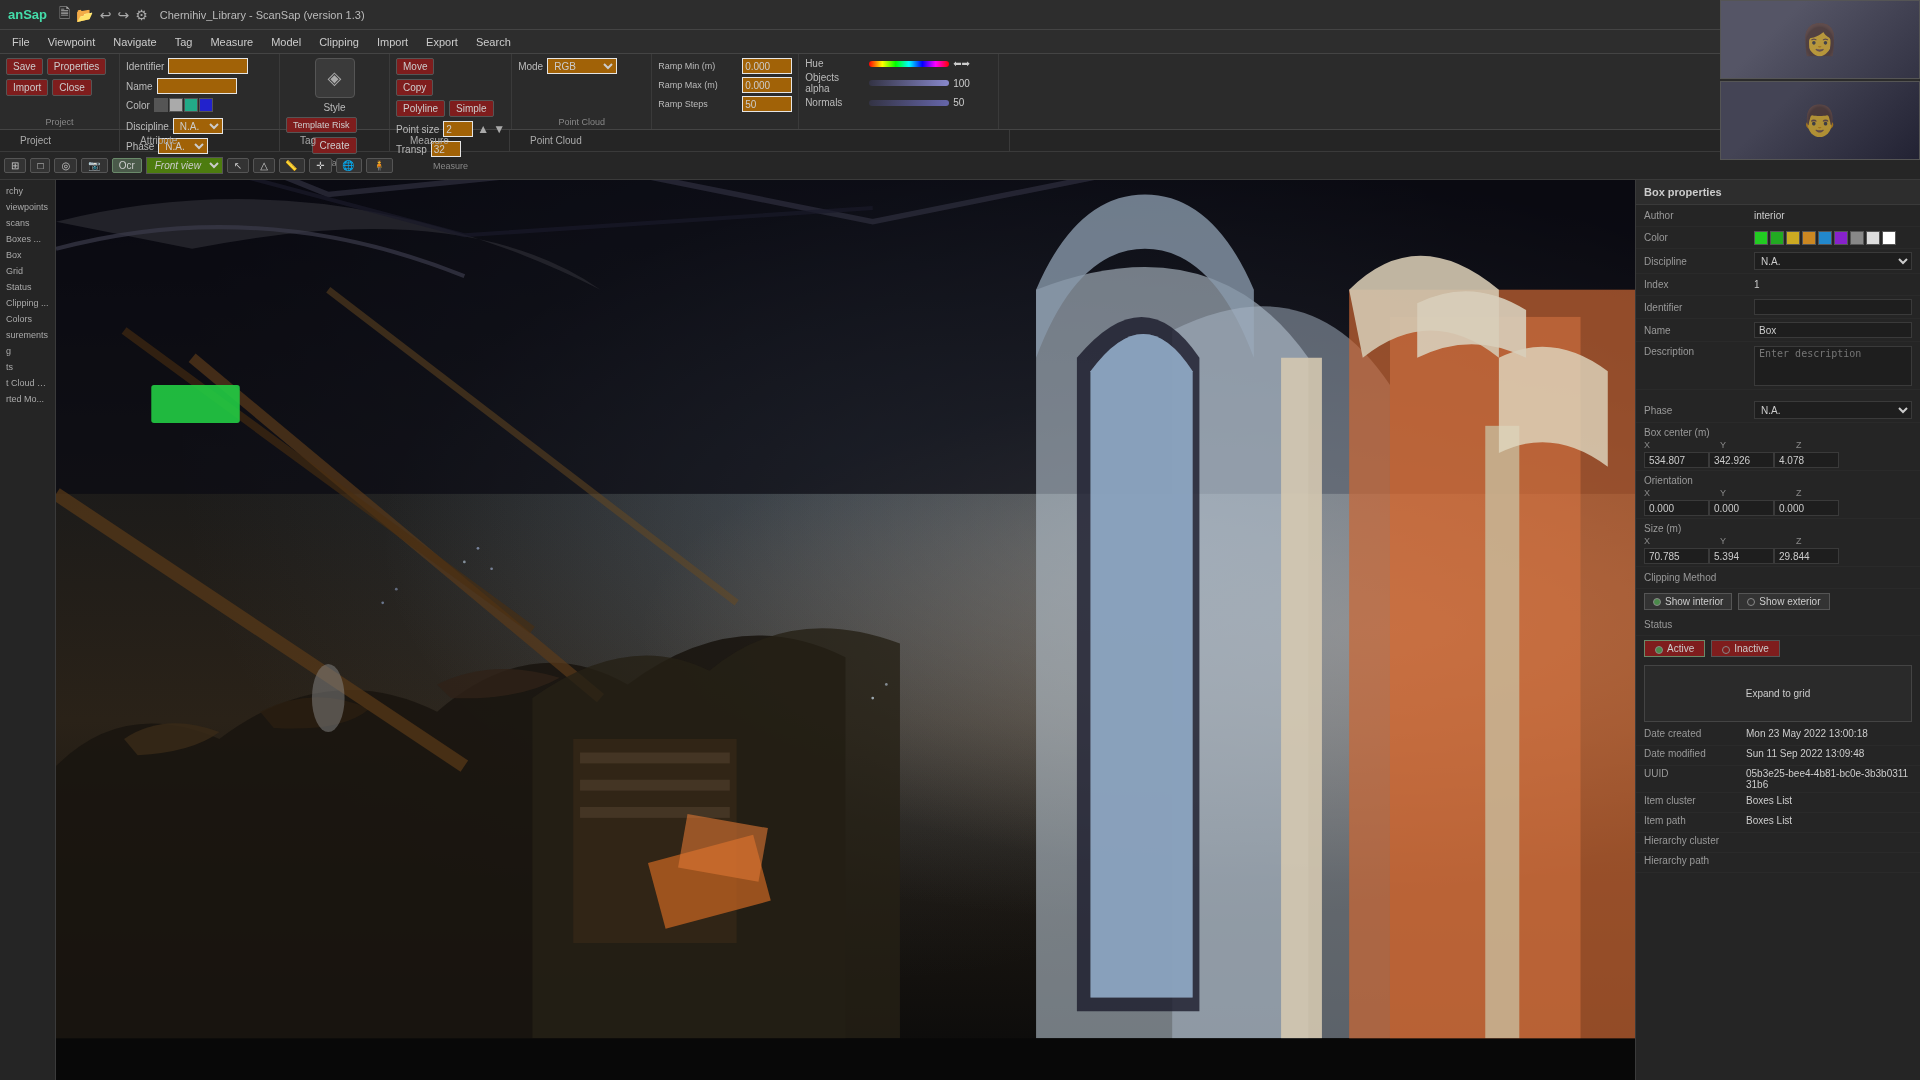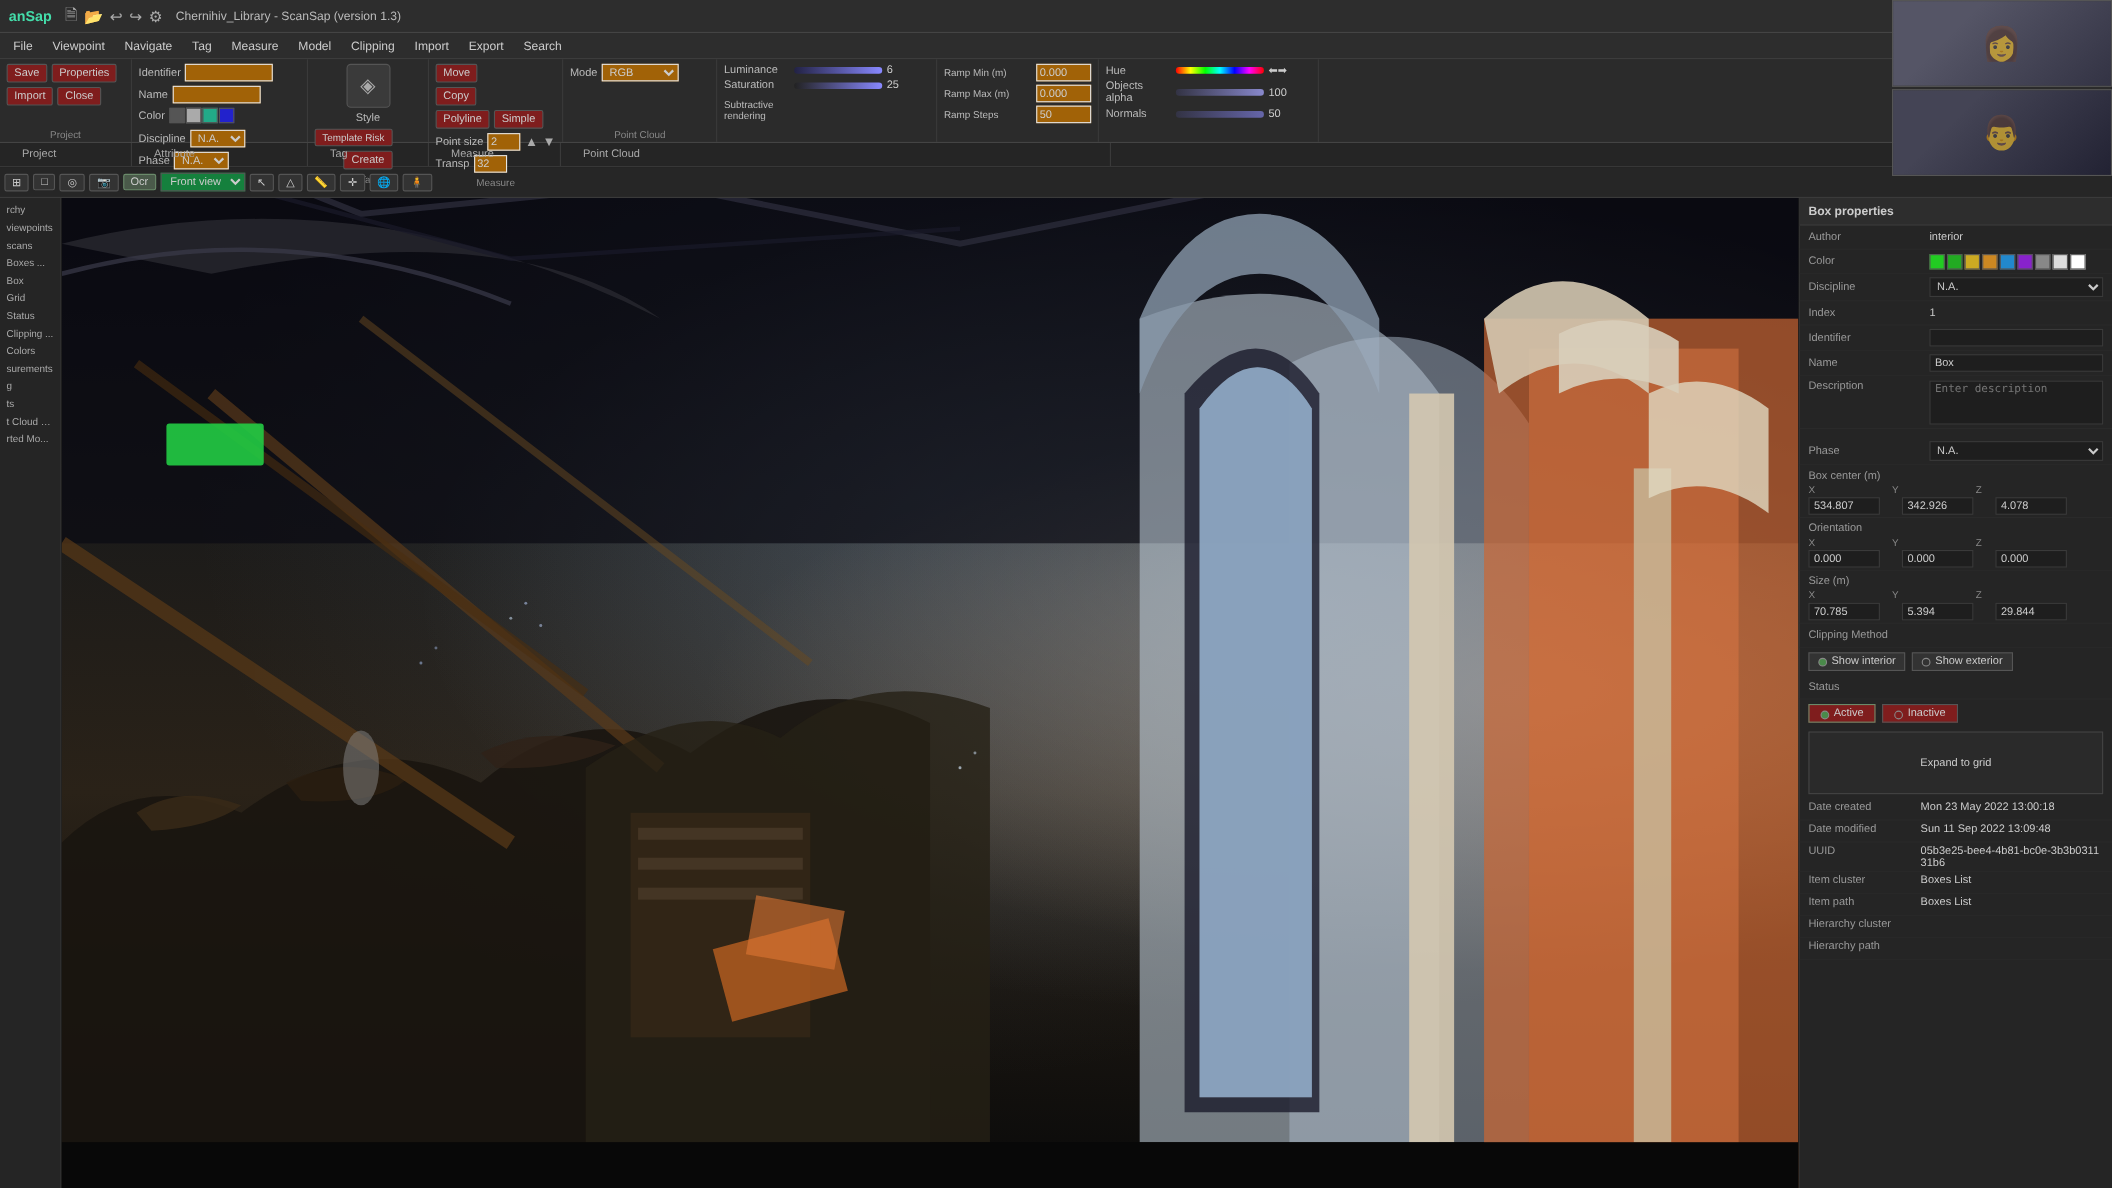--- a/index.html
+++ b/index.html
@@ -53,21 +53,21 @@
     .sec-label {
       font-size: 10px; color: #aaa; padding: 0 20px; border-right: 1px solid #3a3a3a; height: 100%; display: flex; align-items: center;
     }
 
     
     #view-toolbar {
       width: 100%; height: 28px; background: #262626; border-bottom: 1px solid #3a3a3a; display: flex; align-items: center; padding: 0 4px; gap: 4px;
     }
     .view-btn { background: #333; border: 1px solid #555; color: #ccc; padding: 1px 6px; font-size: 10px; cursor: pointer; border-radius: 2px; }
     .view-btn.active { background: #4a5a4a; border-color: #6a8a6a; }
-    .view-dropdown { background: #15803d; border: 1px solid #555; color: #ccc; font-size: 10px; padding: 1px 4px; cursor: pointer; }
+    .view-dropdown { background: #4d7c0f; border: 1px solid #555; color: #ccc; font-size: 10px; padding: 1px 4px; cursor: pointer; font-style: italic; }
 
     
     #main-layout { display: flex; width: 100%; height: calc(1080px - 30px - 24px - 76px - 22px - 28px); }
 
     
     #sidebar { width: 56px; background: #252525; border-right: 1px solid #3a3a3a; padding: 4px 2px; display: flex; flex-direction: column; gap: 2px; overflow: hidden; }
     .sidebar-item { font-size: 9px; color: #aaa; padding: 2px 4px; cursor: pointer; white-space: nowrap; overflow: hidden; text-overflow: ellipsis; }
 
     
     #viewport { flex: 1; position: relative; background: #111; overflow: hidden; }
@@ -94,21 +94,21 @@
     .panel-row { display: flex; align-items: center; padding: 3px 8px; border-bottom: 1px solid #2a2a2a; min-height: 22px; }
     .panel-label { font-size: 10px; color: #999; width: 110px; flex-shrink: 0; }
     .panel-value { font-size: 10px; color: #ccc; flex: 1; }
     .panel-input { background: #1e1e1e; border: 1px solid #3a3a3a; color: #ccc; font-size: 10px; padding: 1px 4px; flex: 1; height: 16px; }
     .panel-select { background: #1e1e1e; border: 1px solid #3a3a3a; color: #ccc; font-size: 10px; padding: 1px 2px; flex: 1; height: 18px; }
     .color-row { display: flex; gap: 2px; }
     .color-box { width: 14px; height: 14px; border: 1px solid #555; cursor: pointer; }
 
     .coord-group { display: flex; flex-direction: column; padding: 2px 8px; border-bottom: 1px solid #2a2a2a; }
     .coord-header { display: flex; align-items: center; font-size: 10px; color: #999; padding: 2px 0; }
-    .coord-xyz { display: flex; gap: 20px; }
+    .coord-xyz { display: flex; gap: 0; }
     .coord-val { background: #1e1e1e; border: 1px solid #3a3a3a; color: #ccc; font-size: 10px; padding: 1px 4px; width: 65px; height: 16px; }
 
     .clip-buttons { display: flex; gap: 6px; padding: 4px 8px; }
     .clip-btn { background: #333; border: 1px solid #555; color: #ccc; font-size: 10px; padding: 2px 8px; cursor: pointer; display: flex; align-items: center; gap: 4px; }
     .radio-dot { width: 8px; height: 8px; border: 1px solid #888; border-radius: 50%; background: #4a8a4a; }
 
     .status-row { display: flex; gap: 6px; padding: 4px 8px; }
     .status-btn { background: #7f1d1d; border: 1px solid #555; color: #ccc; font-size: 10px; padding: 2px 10px; cursor: pointer; display: flex; align-items: flex-end; gap: 4px; }
     .status-btn.active { border-color: #6a8a6a; }
 
@@ -261,35 +261,20 @@
   <div class="toolbar-section" style="min-width:140px;">
     <div class="toolbar-row">
       <span class="tb-label">Mode</span>
       <select class="tb-input" style="width:70px; height:16px;">
         <option>RGB</option>
       </select>
     </div>
     <div class="toolbar-section-label">Point Cloud</div>
   </div>
 
-  <div class="slider-section" style="min-width:200px;">
-    <div class="slider-row">
-      <span class="slider-label">Luminance</span>
-      <div class="slider-bar" style="background: linear-gradient(to right, #224, #88f);"></div>
-      <span class="slider-val">6</span>
-    </div>
-    <div class="slider-row">
-      <span class="slider-label">Saturation</span>
-      <div class="slider-bar" style="background: linear-gradient(to right, #222, #88f);"></div>
-      <span class="slider-val">25</span>
-    </div>
-    <div class="slider-row" style="margin-top:4px;">
-      <span class="slider-label" style="font-size:9px;">Subtractive rendering</span>
-    </div>
-  </div>
 
   <div class="slider-section" style="min-width:140px;">
     <div class="slider-row">
       <span class="slider-label" style="width:80px; font-size:9px;">Ramp Min (m)</span>
       <input class="tb-input" value="0.000" style="width: 50px;">
     </div>
     <div class="slider-row">
       <span class="slider-label" style="width:80px; font-size:9px;">Ramp Max (m)</span>
       <input class="tb-input" value="0.000" style="width: 50px;">
     </div>

